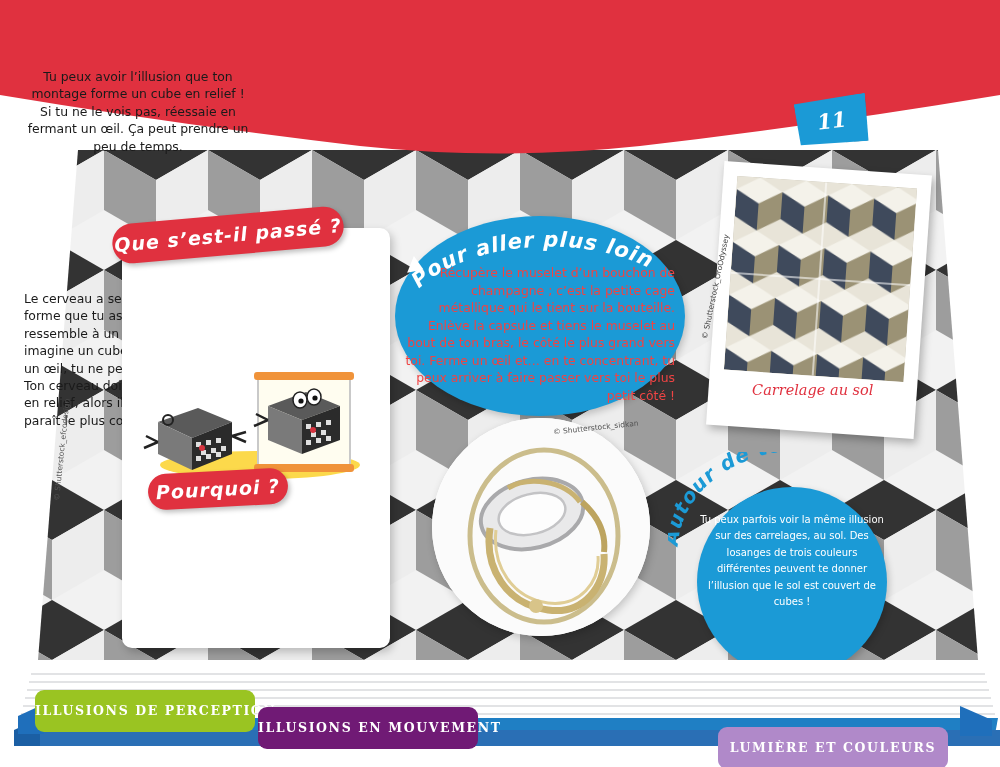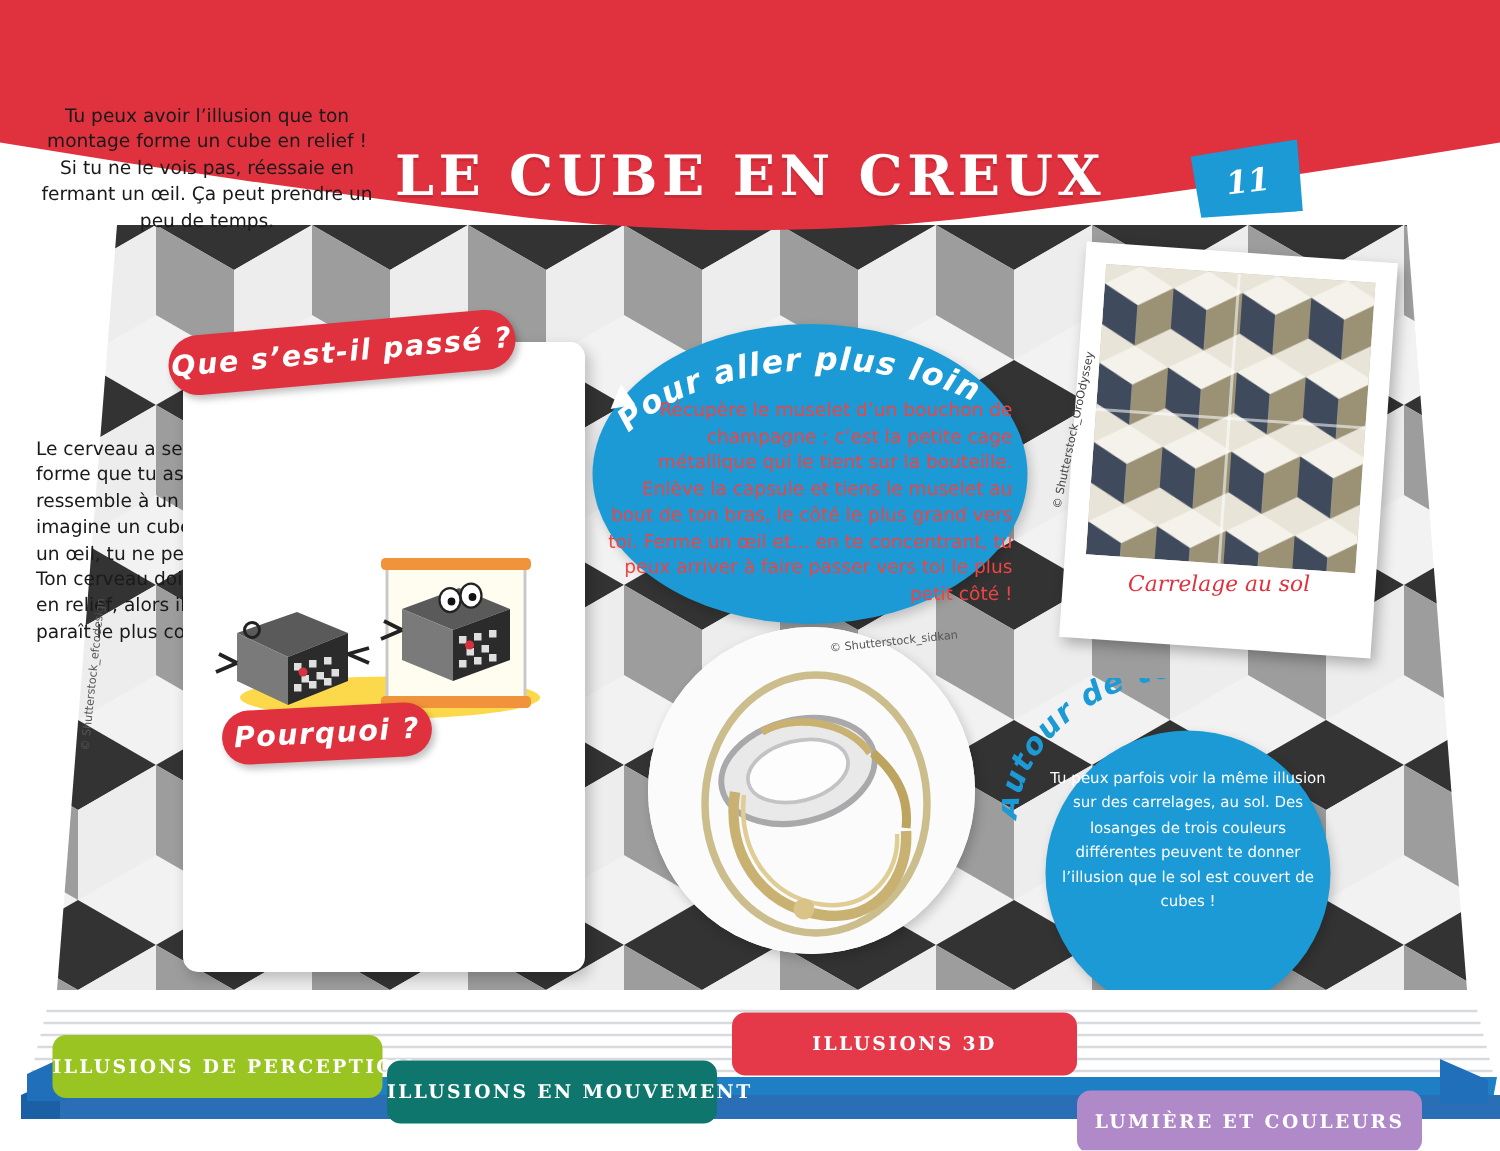--- a/index.html
+++ b/index.html
@@ -171,21 +171,21 @@
   
   .bookbase{position:absolute;left:0;top:660px;width:1000px;height:107px;z-index:8;}
   .bookbase svg{display:block}
   .tab{
     position:absolute;z-index:12;height:42px;line-height:42px;
     color:#fff;font-family:"DejaVu Serif", serif;font-weight:bold;
     font-size:12.5px;letter-spacing:1.6px;text-align:center;
     border-radius:9px;white-space:nowrap;
   }
   .tab-green{left:35px;top:690px;width:220px;background:#9ac422;}
-  .tab-cyan{left:258px;top:707px;width:220px;background:#0f766e;}
+  .tab-cyan{left:258px;top:707px;width:220px;background:#701a75;}
   .tab-red{left:488px;top:675px;width:230px;background:#e5394a;}
   .tab-purple{left:718px;top:727px;width:230px;background:#b089c9;}
 </style>
 </head>
 <body>
 
 <div id="page">
 
   <div class="cubefield">
     <svg width="1000" height="700" viewBox="0 0 1000 700">
@@ -208,21 +208,20 @@
         <rect x="-60" y="120" width="1120" height="560" fill="url(#cubes)"></rect>
       </g>
     </svg>
   </div>
 
   <div class="header">
     <svg width="1000" height="170" viewBox="0 0 1000 170">
       <path d="M0,0 L1000,0 L1000,95 Q820,125 640,146 Q500,161 360,146 Q180,125 0,95 Z" fill="#e0313f"></path>
     </svg>
   </div>
-  <div class="title">LE CUBE EN CREUX</div>
   <div class="pagetag">
     <span>11</span>
   </div>
 
   <div class="card"></div>
 
   <div class="redpill pill-quest">Que s’est-il passé ?</div>
   <div class="cardtext t1">Tu peux avoir l’illusion que ton montage forme un cube en relief ! Si tu ne le vois pas, réessaie en fermant un œil. Ça peut prendre un peu de temps.</div>
 
   <div class="illus">
@@ -362,16 +361,15 @@
       <path d="M14,70 L1000,70 L1000,86 L14,86 Z" fill="#2a6fb5"></path>
       <path d="M14,70 L40,58 L40,86 L14,86 Z" fill="#1b5fa4"></path>
       <path d="M18,56 L44,44 L44,74 L18,74 Z" fill="#1f6fbb"></path>
       <path d="M960,46 L992,60 L992,76 L960,76 Z" fill="#1f6fbb"></path>
       <path d="M0,92 L1000,92 L1000,107 L0,107 Z" fill="#ffffff"></path>
     </svg>
   </div>
 
   <div class="tab tab-green">ILLUSIONS DE PERCEPTION</div>
   <div class="tab tab-cyan">ILLUSIONS EN MOUVEMENT</div>
-  <div class="tab tab-red">ILLUSIONS 3D</div>
   <div class="tab tab-purple">LUMIÈRE ET COULEURS</div>
 
 </div>
 
 </body></html>

